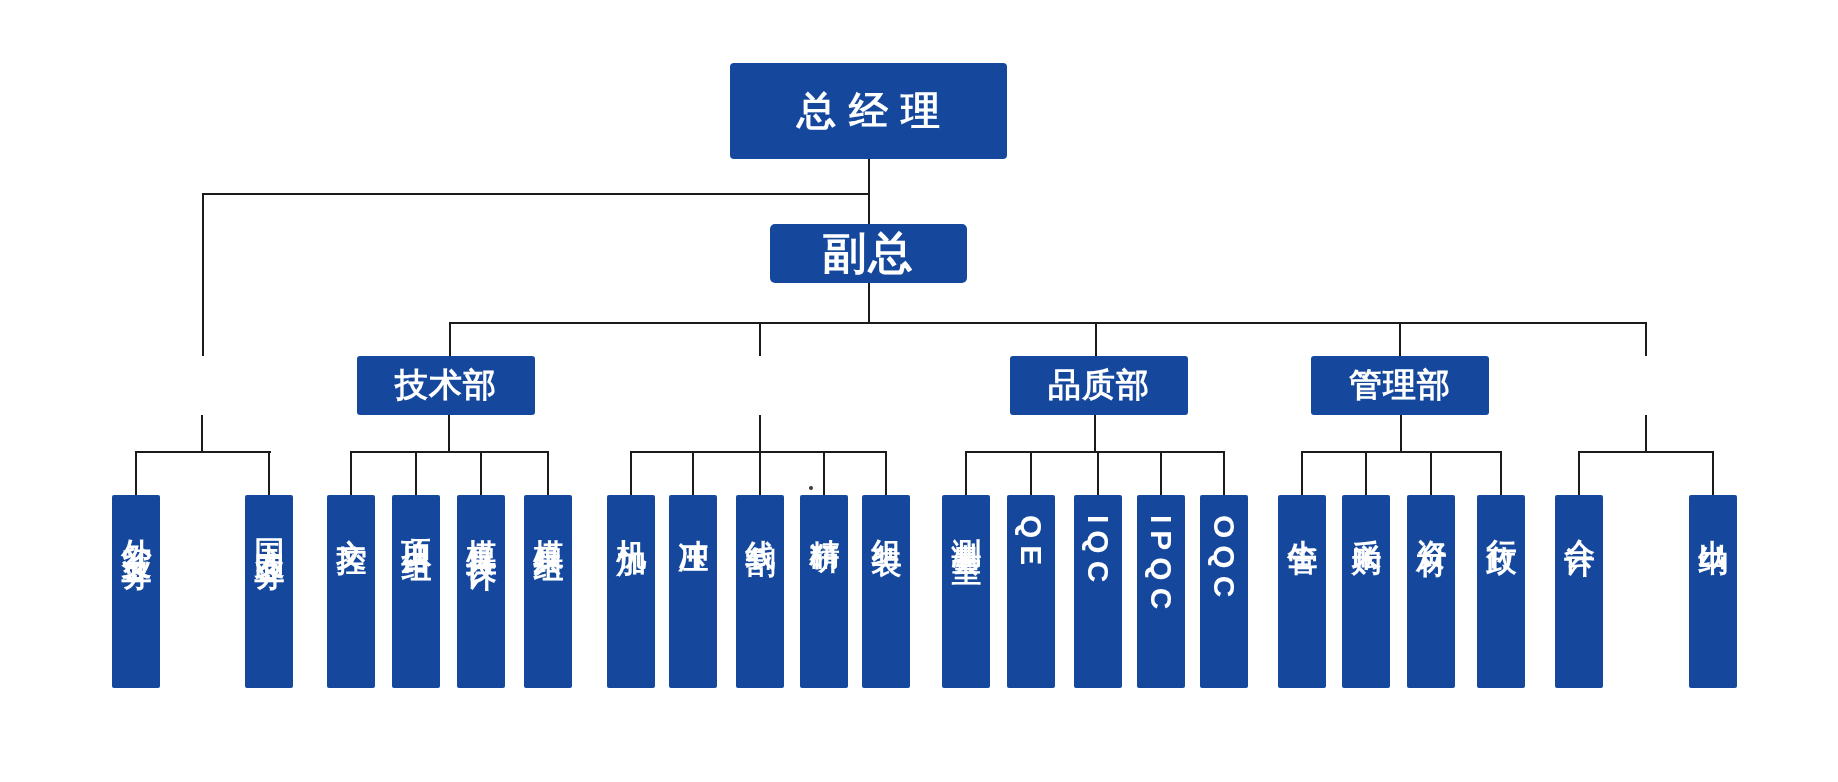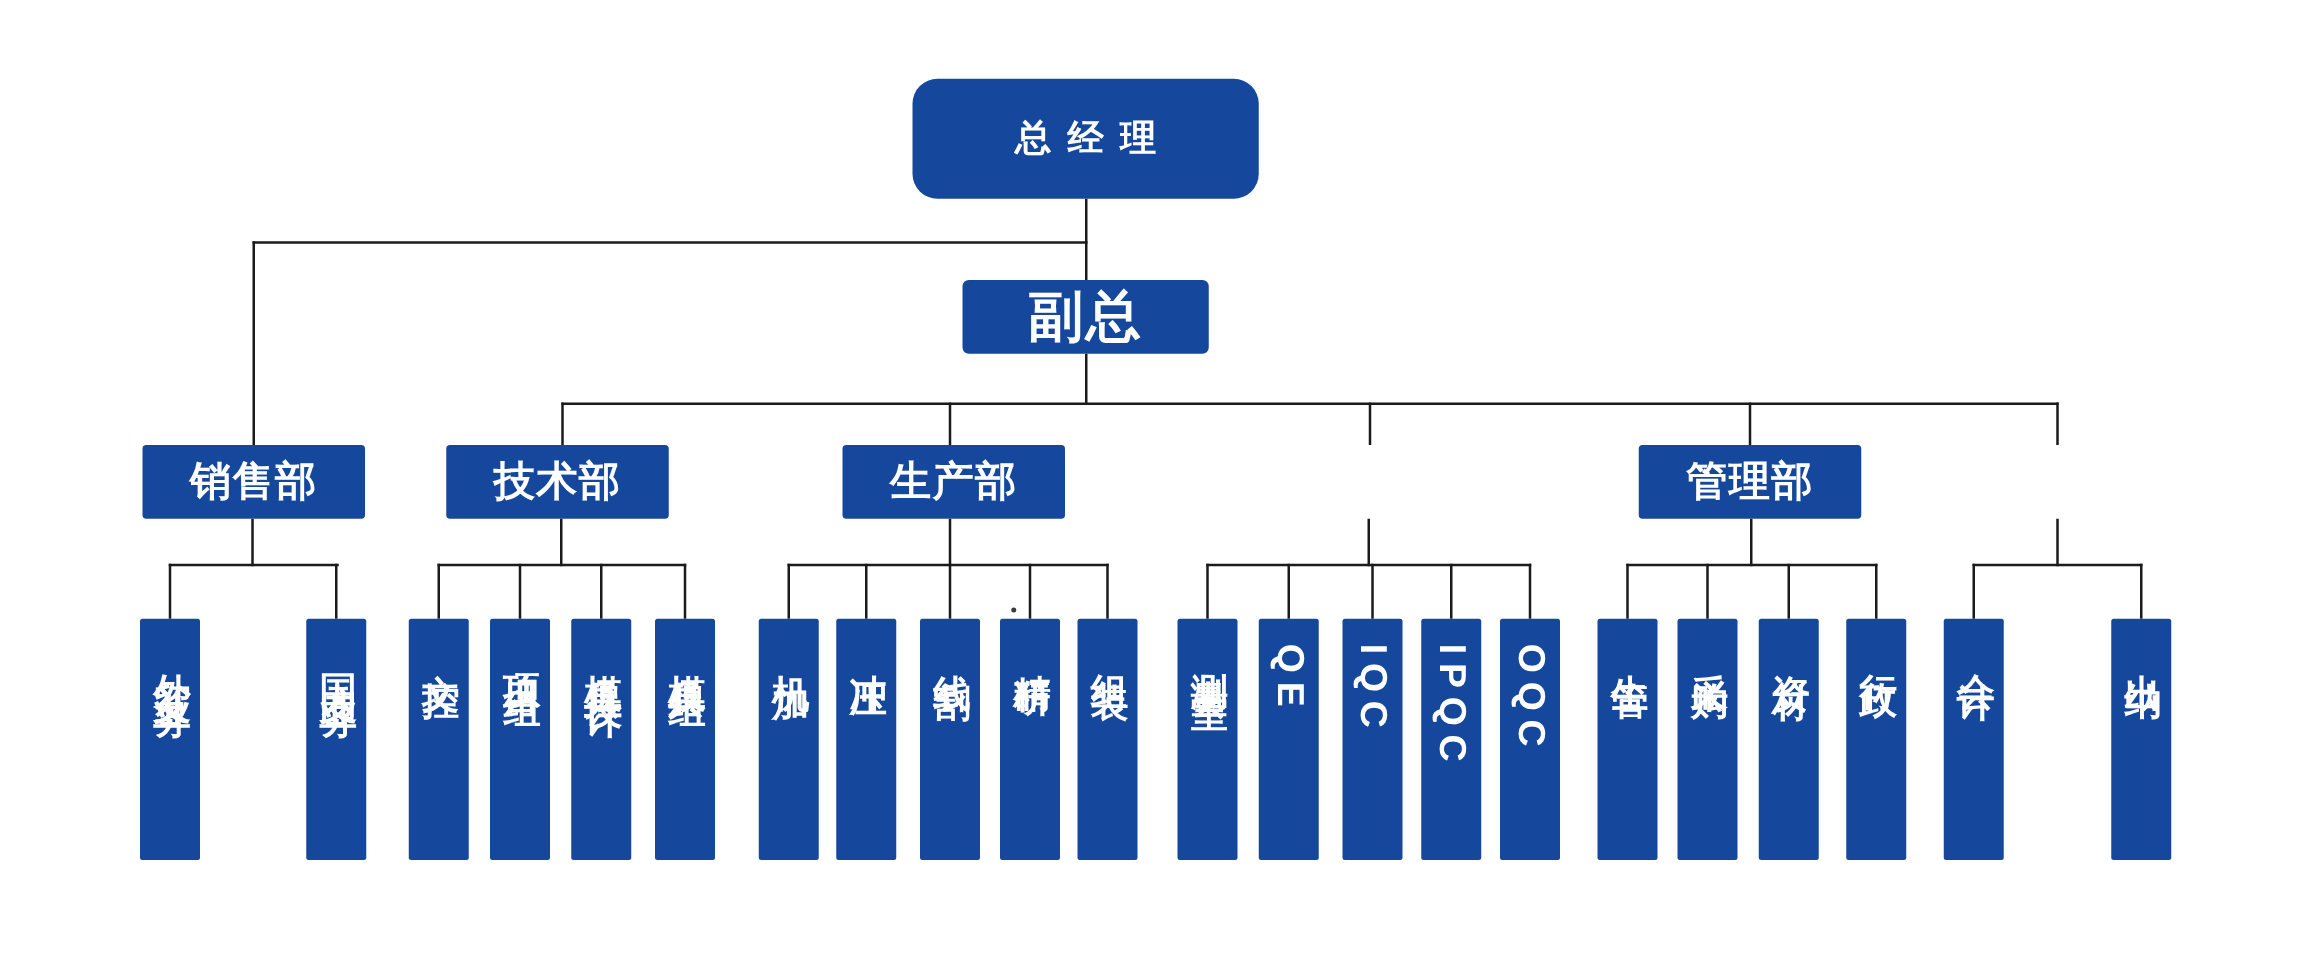--- a/index.html
+++ b/index.html
@@ -19,22 +19,22 @@
     background: #15489C;
     color: #ffffff;
     font-weight: bold;
     display: flex;
     align-items: center;
     justify-content: center;
     box-sizing: border-box;
   }
   .root-box {
     left: 730px; top: 63px; width: 277px; height: 96px;
-    border-radius: 20px;
-    font-size: 29px;
+    border-radius: 4px;
+    font-size: 39px;
     letter-spacing: 13px;
     padding-left: 13px;
   }
   .deputy-box {
     left: 770px; top: 224px; width: 197px; height: 59px;
     border-radius: 5px;
     font-size: 44px;
     letter-spacing: 2px;
   }
   .dept {
@@ -114,23 +114,22 @@
   <div class="vl" style="left:1500px; top:451px; height:44px;"></div>
   <div class="vl" style="left:1578px; top:451px; height:44px;"></div>
   <div class="vl" style="left:1712px; top:451px; height:44px;"></div>
 
   <div class="dot" style="left:809px; top:486px;"></div>
 
   <div class="node root-box">总经理</div>
 
   <div class="node deputy-box">副总</div>
 
-  <div class="node dept" style="left:114px;">销售部</div>
   <div class="node dept" style="left:357px;text-align:right;">技术部</div>
-  <div class="node dept" style="left:674px;">生产部</div>
+  <div class="node dept" style="left:1010px;">品质部</div>
   <div class="node dept" style="left:1311px;text-align:right;">管理部</div>
 
   <div class="node vbox" style="left:112px;">外贸业务</div>
   <div class="node vbox" style="left:245px;">国内业务</div>
 
   <div class="node vbox" style="left:327px;">文控</div>
   <div class="node vbox" style="left:392px;">项目组</div>
   <div class="node vbox" style="left:457px;">模具设计</div>
   <div class="node vbox" style="left:524px;">模具组</div>
 

